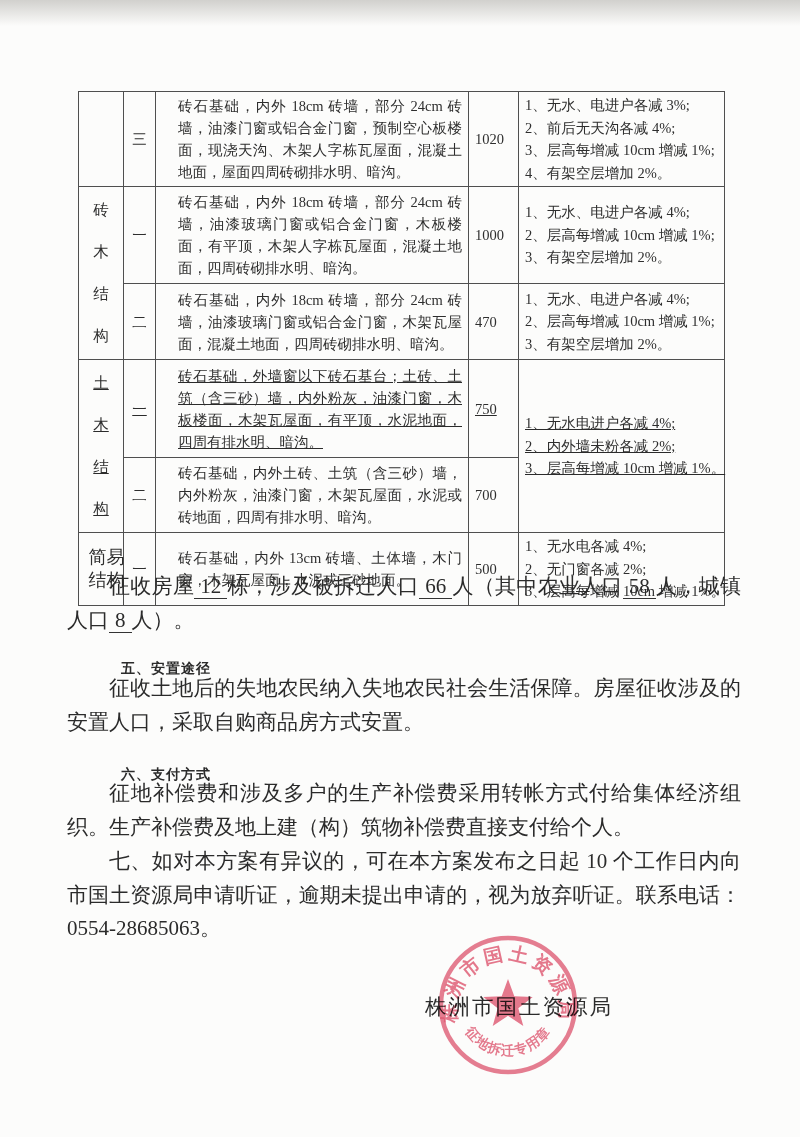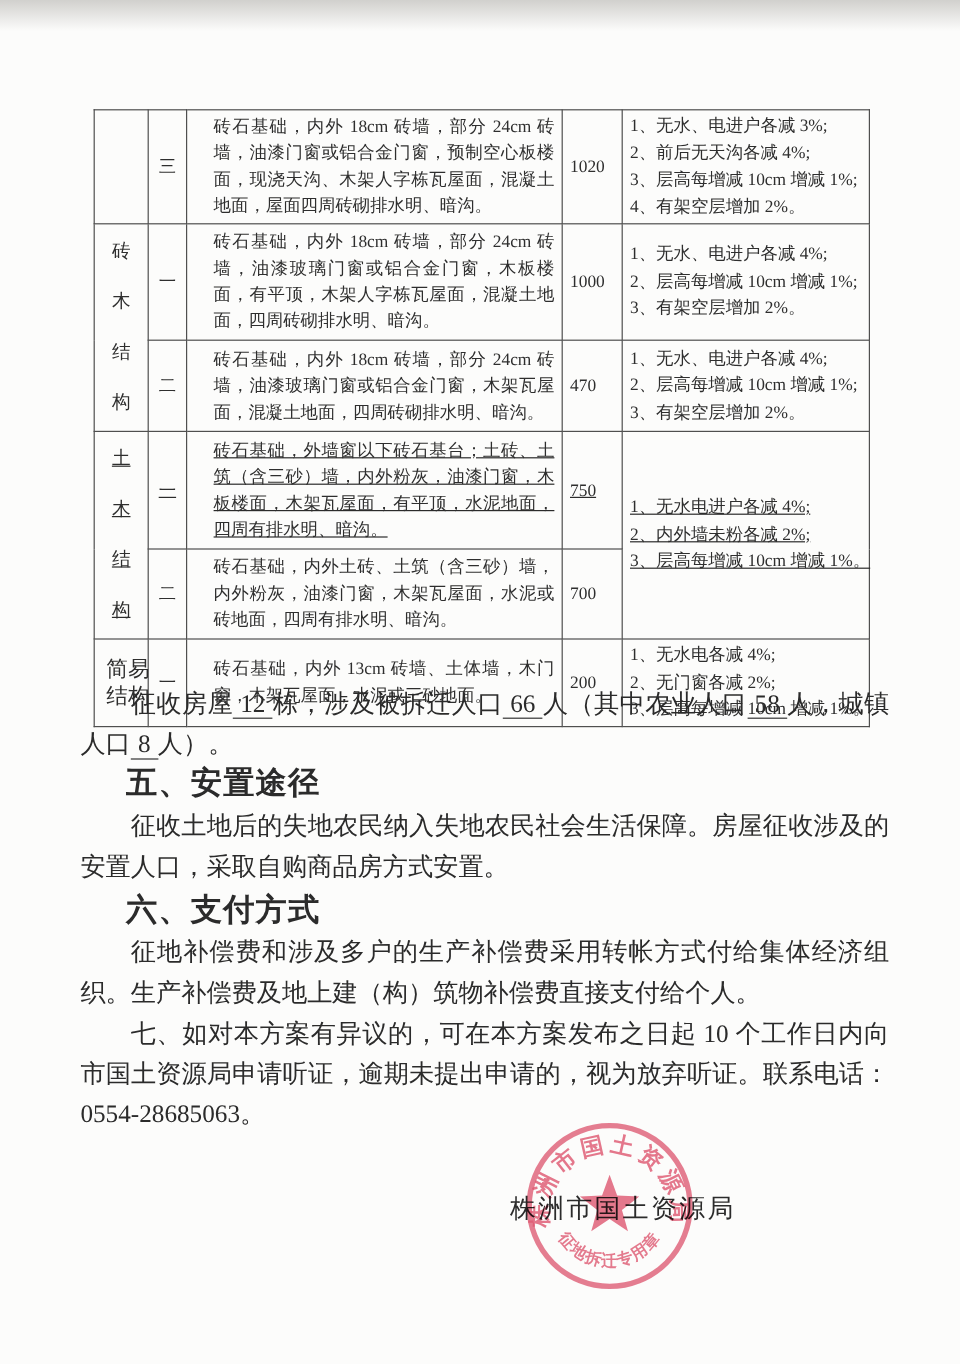--- a/index.html
+++ b/index.html
@@ -30,21 +30,21 @@
   td.grade { text-align:center; font-size:16px; padding:0; }
   td.desc  { padding:3px 8px; }
   td.desc div { text-align:justify;margin-left:16px; }
   td.val   { text-align:left; font-size:15.5px; padding:0; }
   td.notes { padding:3px 4px 3px 7px; }
   td.notes div { white-space:nowrap; line-height:22.5px; }
   
   .bodytxt { position:absolute; left:63px; width:674px; font-size:21px; line-height:33.5px; }
   .para { position:absolute; left:4px; width:674px; text-align:justify; text-indent:2em; margin:0; }
   .headline {
-    position:absolute; left:42px; margin:0; font-size:26px; font-weight:bold;
+    position:absolute; left:42px; margin:16px; font-size:14px; font-weight:bold;
     font-family:"Liberation Sans","DejaVu Sans",sans-serif; letter-spacing:1px;
   }
   .u-num { border-bottom:1.5px solid #333; padding:0 6px; }
   
   .sig-org  { position:absolute; left:425px; top:992px;  font-size:21.5px; letter-spacing:2px; }
   .sig-date { position:absolute; left:421px; top:1031px; font-size:21.5px; letter-spacing:1px; }
   .seal { position:absolute; left:436px; top:931px; width:144px; height:148px; mix-blend-mode:multiply; opacity:.88; }
 </style>
 </head>
 <body>
@@ -125,21 +125,21 @@
         <td class="val">700</td>
       </tr>
       <tr class="r6">
         <td class="cat">
             <div class="cat-2">简易结构</div>
           </td>
         <td class="grade">一</td>
         <td class="desc">
             <div>砖石基础，内外 13cm 砖墙、土体墙，木门窗，木架瓦屋面，水泥或三砂地面。</div>
           </td>
-        <td class="val">200</td>
+        <td class="val">500</td>
         <td class="notes">
           <div>1、无水电各减 4%;</div>
           <div>2、无门窗各减 2%;</div>
           <div>3、层高每增减 10cm 增减 1%。</div>
         </td>
       </tr>
     </tbody>
   </table>
 
   <div class="bodytxt">

